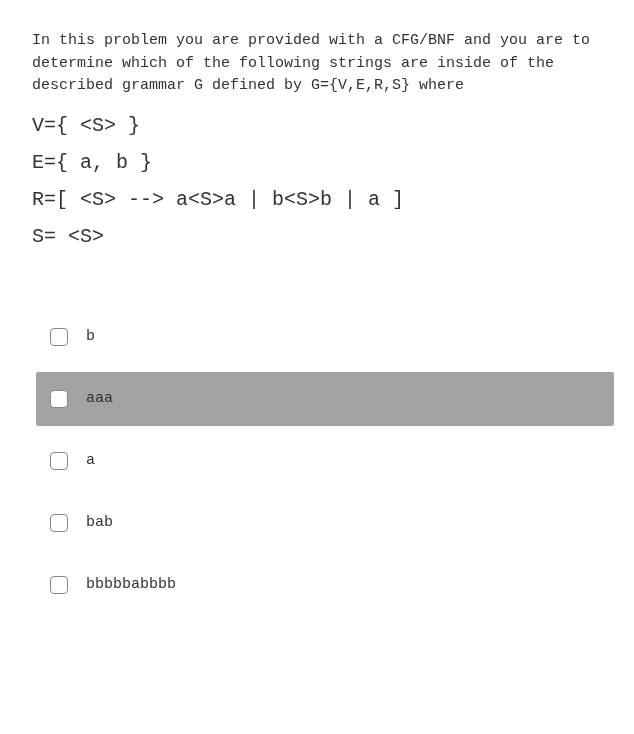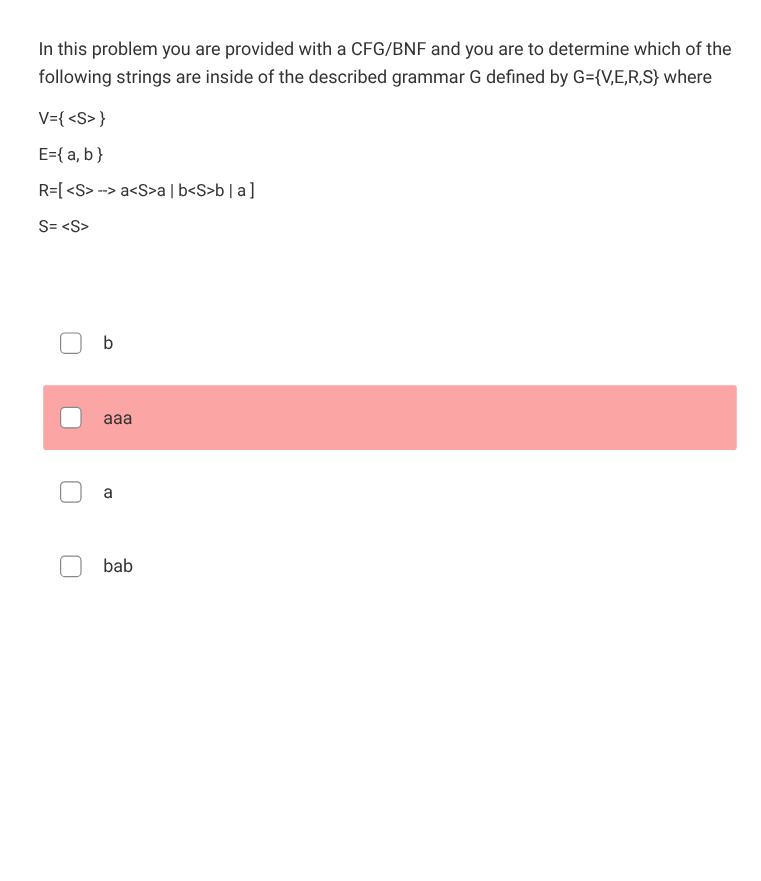--- a/index.html
+++ b/index.html
@@ -1,52 +1,53 @@
 <!DOCTYPE html>
 <html><head>
   <meta charset="utf-8">
   <style>
     * {
       box-sizing: border-box;
       margin: 4px;
       padding: 0;
+      font-family: Liberation Mono, monospace;
     }
     body {
       font-family: -apple-system, BlinkMacSystemFont, "Segoe UI", Roboto, Helvetica, Arial, sans-serif;
       font-size: 15px;
       color: #333;
       padding: 18px 20px;
       background: #fff;
       width: 634px;
     }
     .question-text {
       line-height: 1.5;
       margin-bottom: 16px;
       color: #333;
     }
     .grammar-line {
       margin-bottom: 14px;
       color: #333;
-      font-size: 14px;
+      font-size: 20px;
     }
     .spacer {
       height: 40px;
     }
     .options {
       display: flex;
       flex-direction: column;
     }
     .option {
       display: flex;
       align-items: center;
       padding: 14px 10px;
       gap: 10px;
     }
     .option.highlighted {
-      background: #fca5a5;
+      background: #a3a3a3;
       border-radius: 2px;
     }
     .checkbox {
       width: 18px;
       height: 18px;
       border: 1.5px solid #888;
       border-radius: 4px;
       background: #fff;
       flex-shrink: 0;
       cursor: pointer;
@@ -78,13 +79,17 @@
     <span class="option-label">aaa</span>
   </div>
   <div class="option">
     <div class="checkbox"></div>
     <span class="option-label">a</span>
   </div>
   <div class="option">
     <div class="checkbox"></div>
     <span class="option-label">bab</span>
   </div>
+  <div class="option">
+    <div class="checkbox"></div>
+    <span class="option-label">bbbbbabbbb</span>
+  </div>
 </div>
 
 </body></html>

